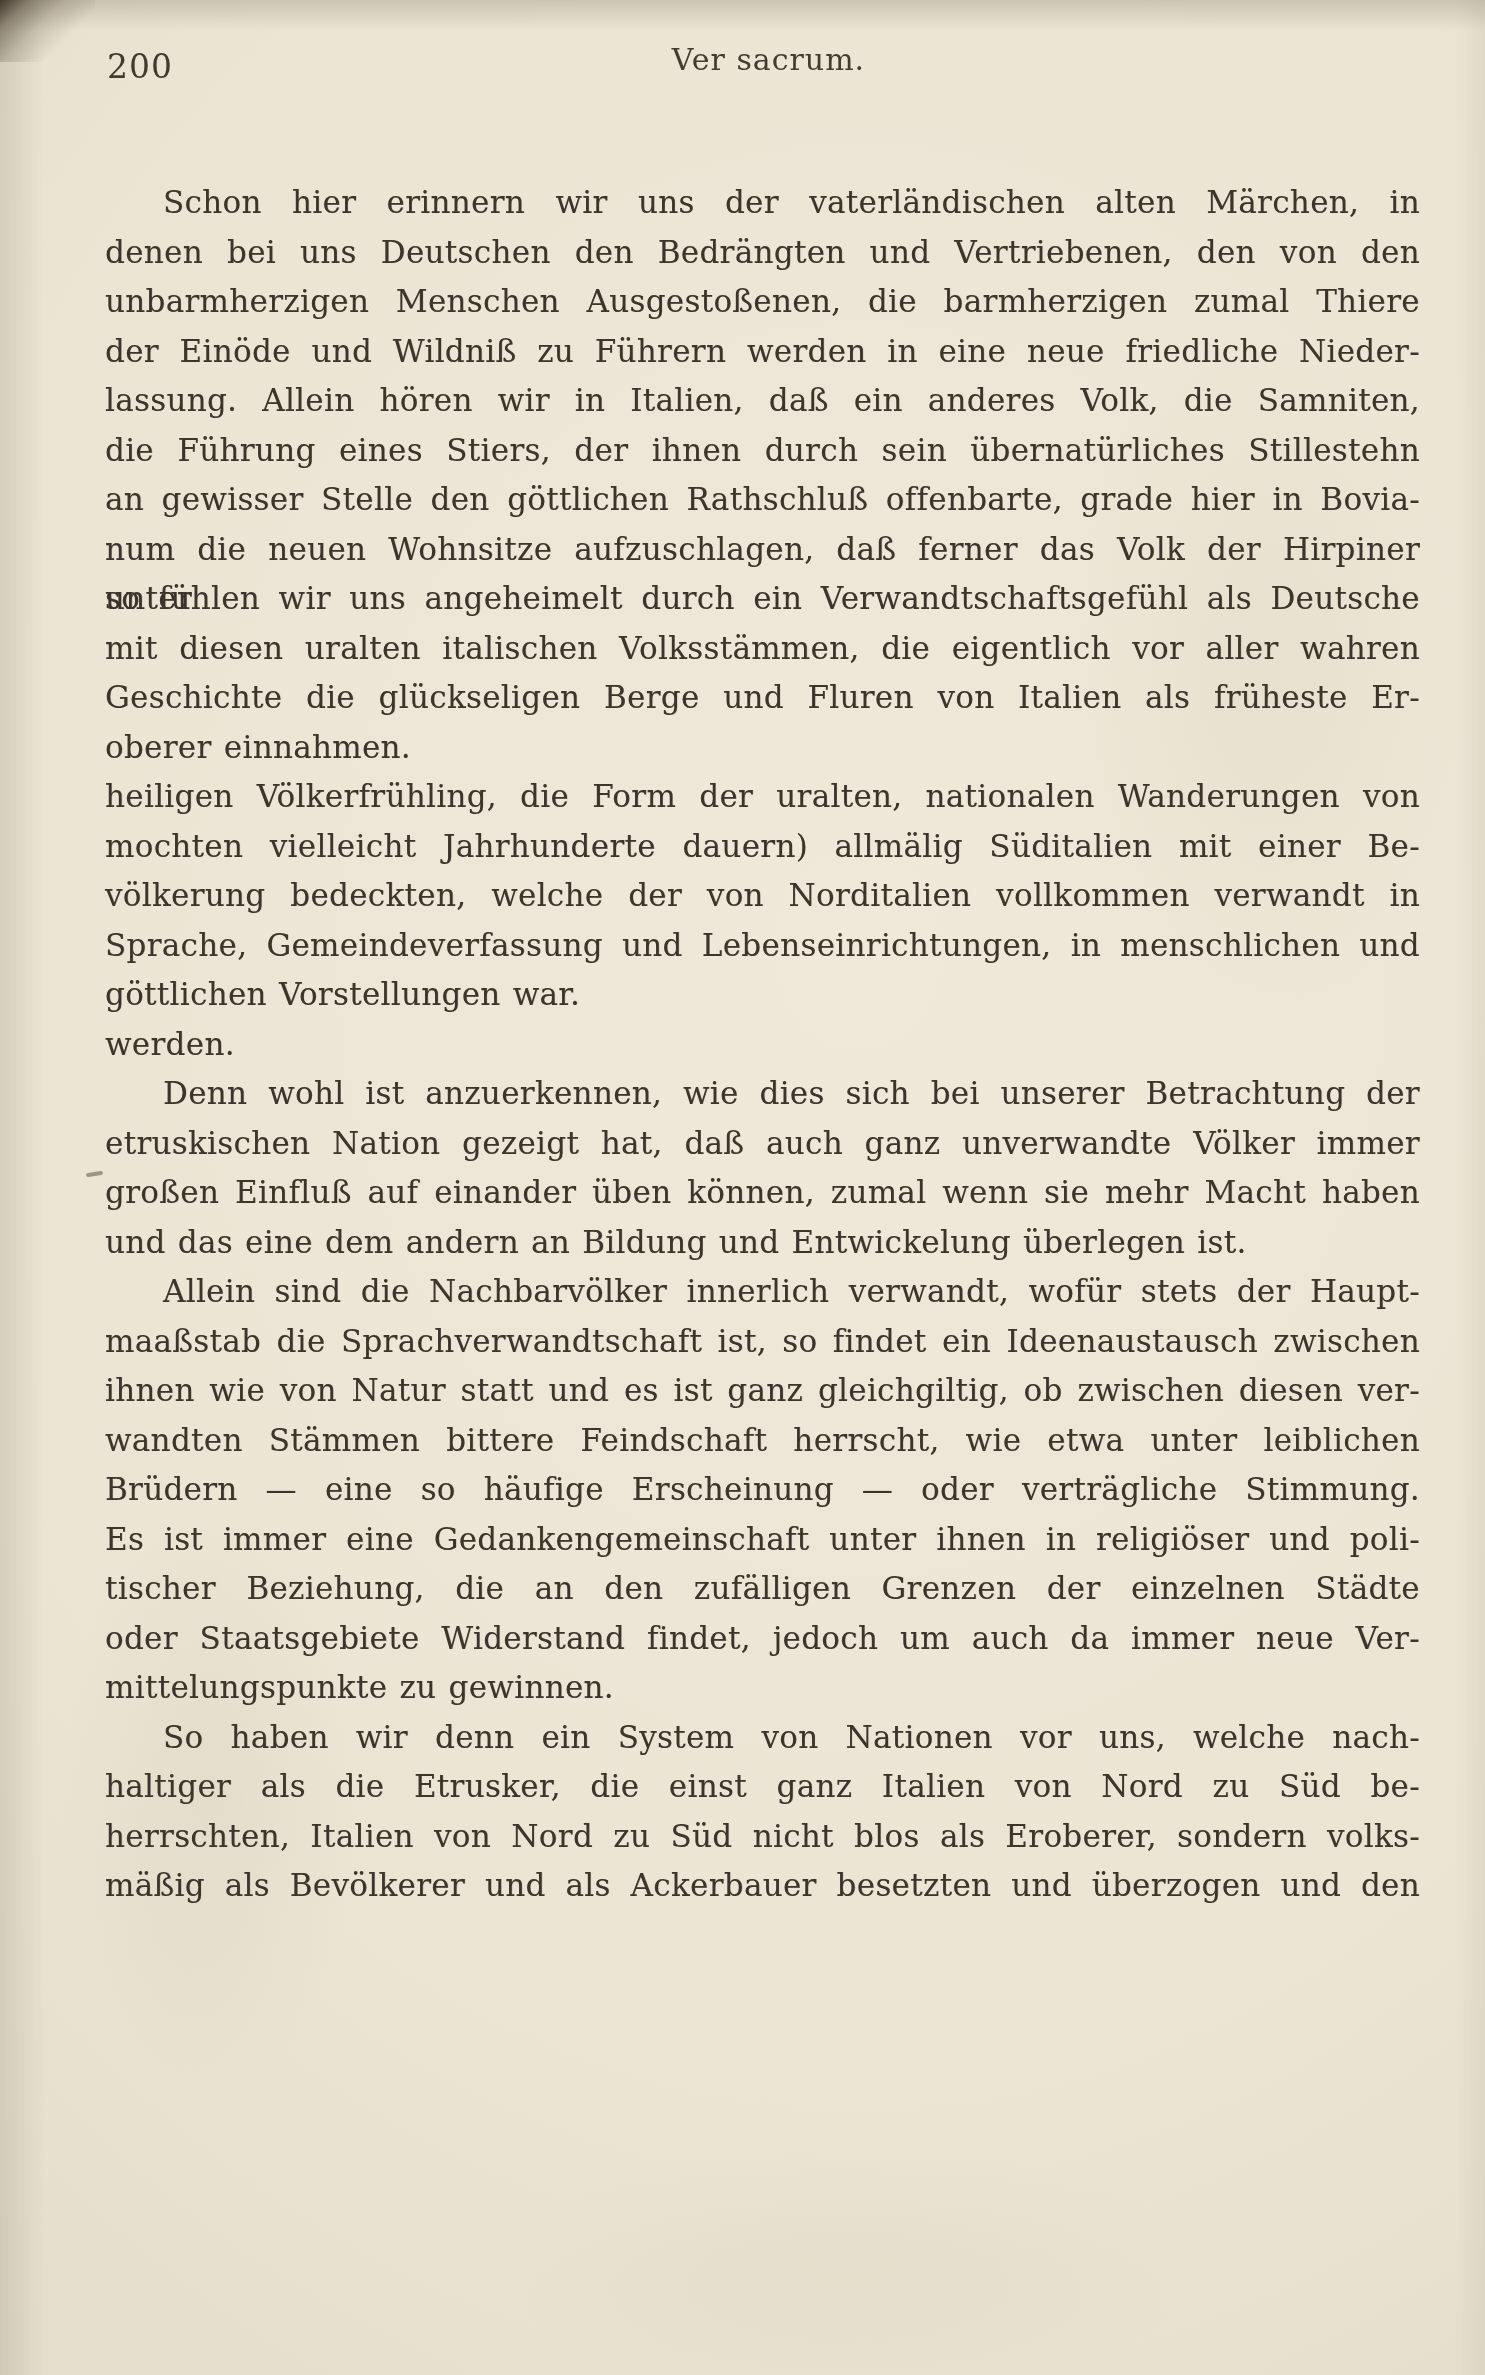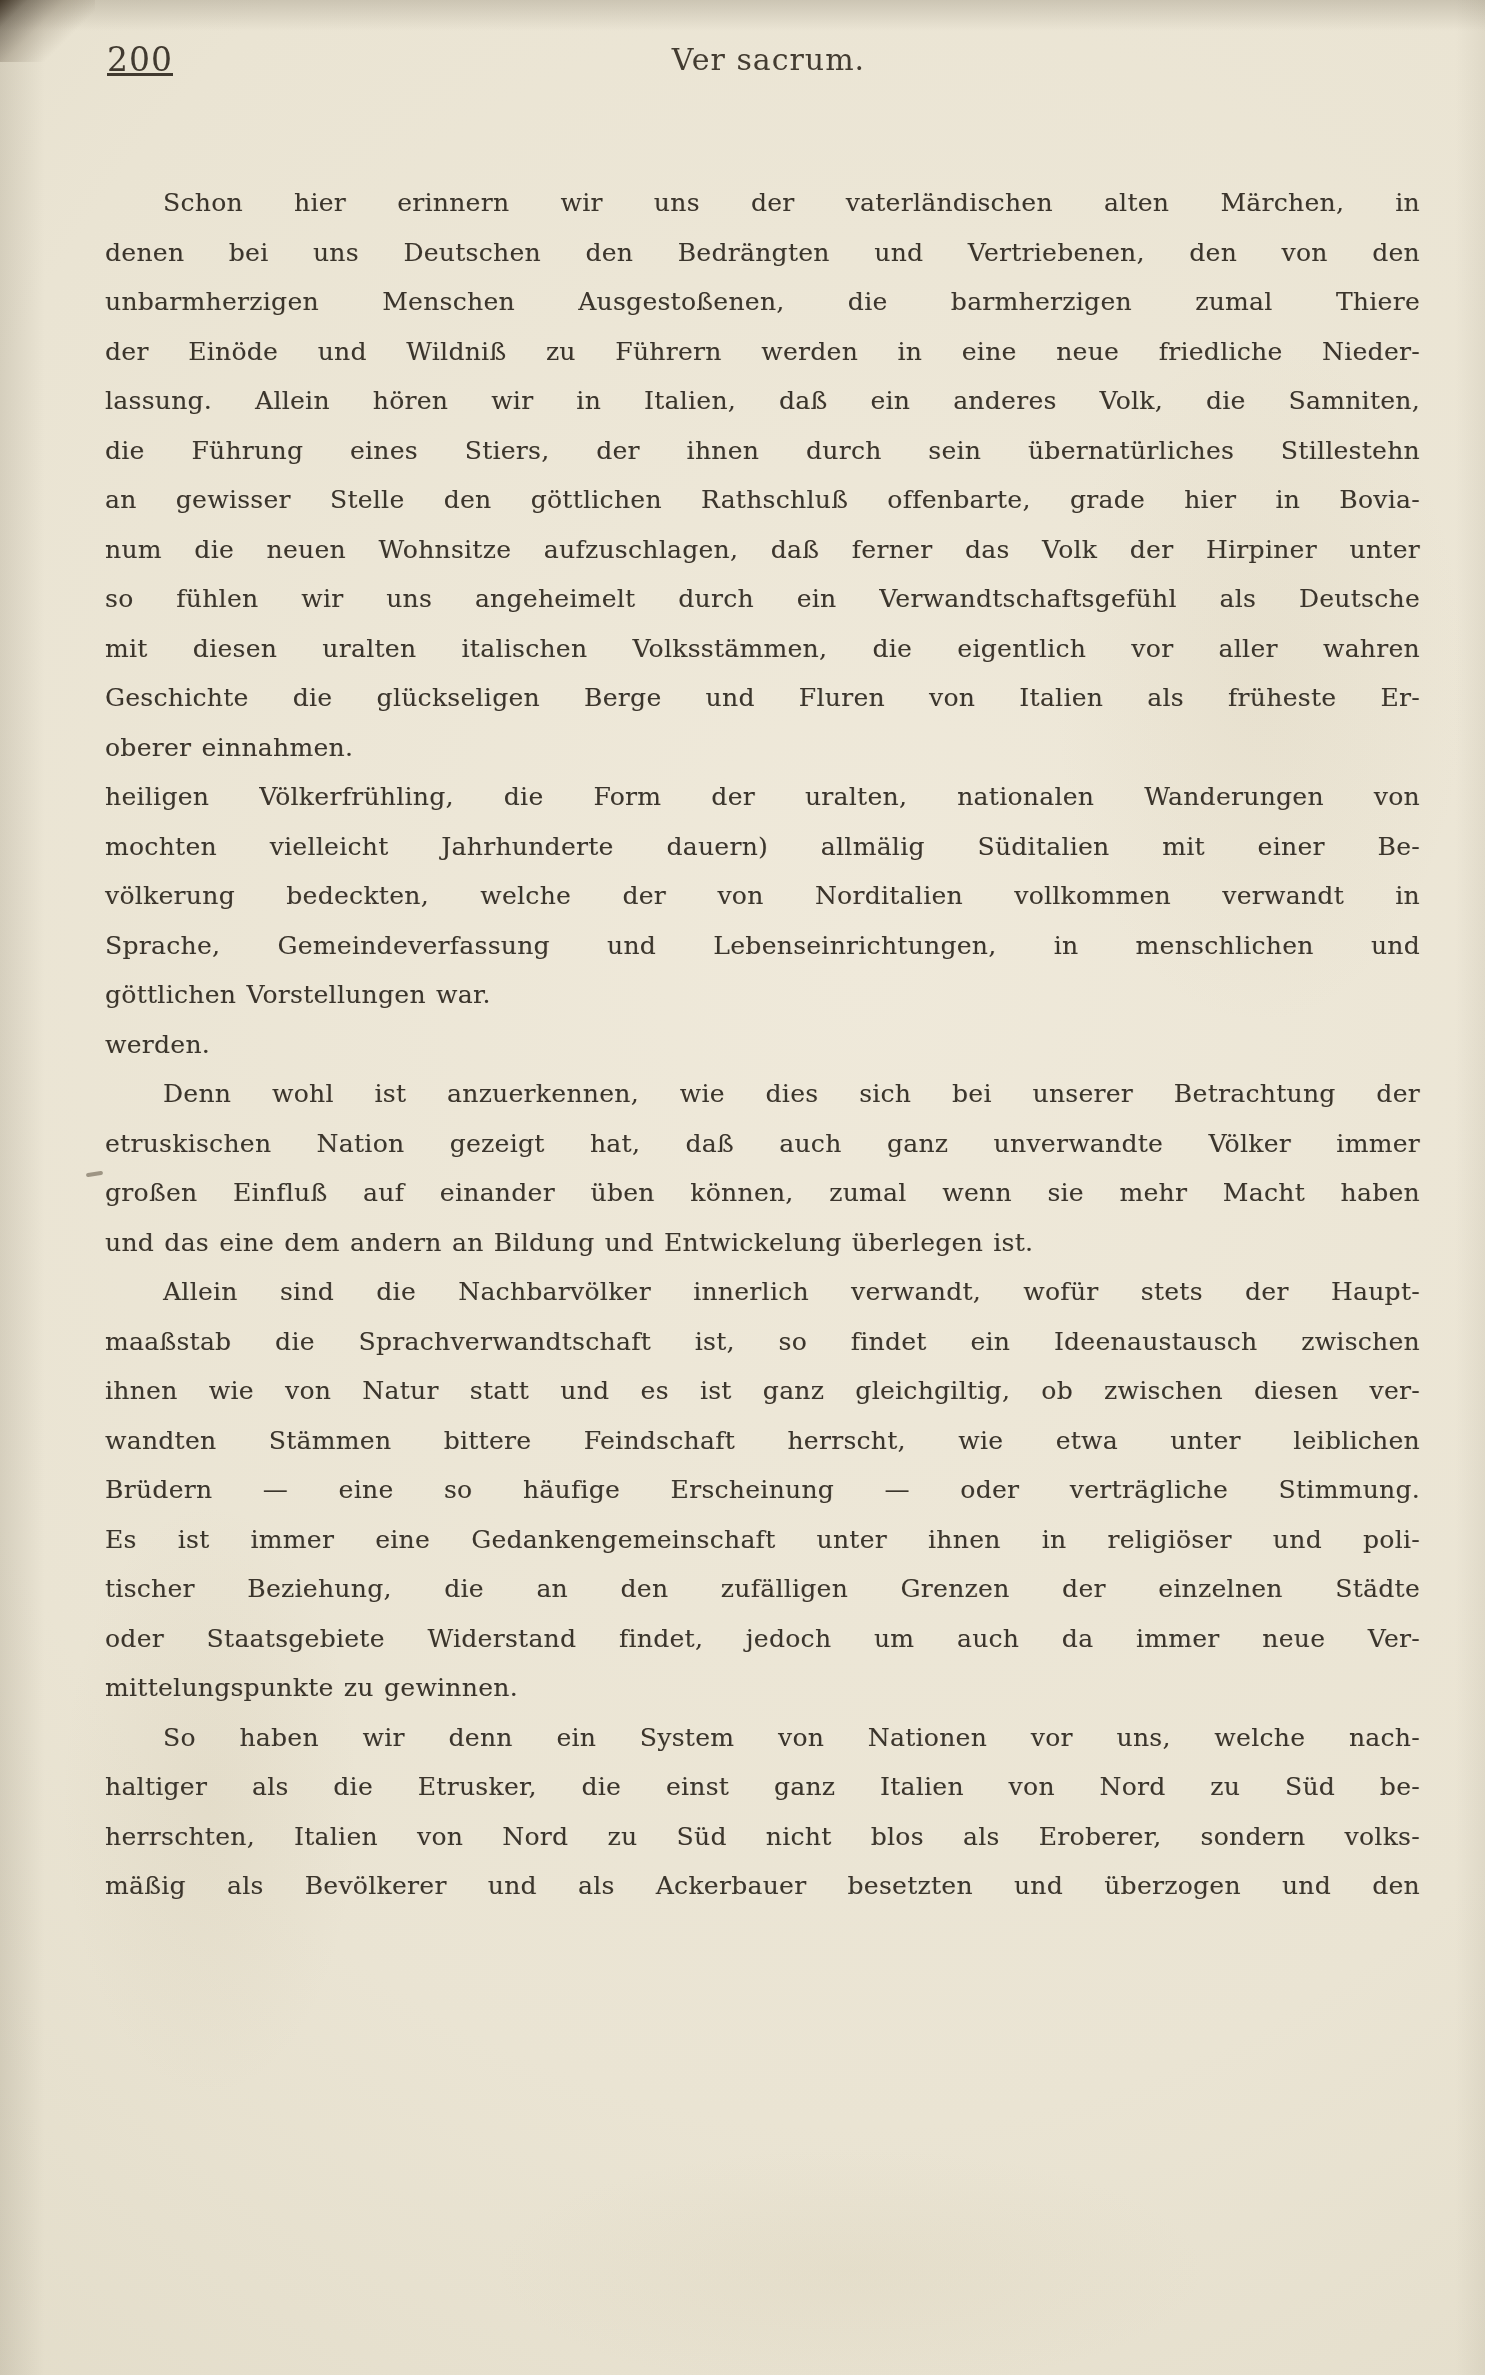--- a/index.html
+++ b/index.html
@@ -31,32 +31,32 @@
   .stain.s3 { left: 500px; top: 2150px; width: 700px; height: 240px;
     background: radial-gradient(ellipse at center, rgba(200,188,155,0.12) 0%, rgba(200,188,155,0) 72%); }
   .margin-mark {
     position: absolute; left: 86px; top: 1172px; width: 17px; height: 4px;
     background: rgba(95,84,66,0.55); transform: rotate(-8deg); border-radius: 2px;
   }
   .header {
     position: absolute; top: 40px; left: 105px; width: 1315px; height: 44px;
   }
   .page-number {
-    position: absolute; left: 2px; top: 0;
-    font-size: 33px; letter-spacing: 1px; color: #413a30; text-decoration: underline;
+    position: absolute; left: 2px; top: 7px;
+    font-size: 33px; letter-spacing: 1px; color: #413a30;
   }
   .running-head {
     position: absolute; left: 12px; right: 0; top: 2px;
     text-align: center; font-size: 30px; letter-spacing: 1px; color: #433c31;
   }
   .text-body {
     position: absolute; top: 178px; left: 105px; width: 1315px;
   }
   .line {
-    font-size: 25px;
+    font-size: 31px;
     line-height: 49.5px;
     height: 49.5px;
     letter-spacing: 0.3px;
     word-spacing: 2px;
     text-align: justify;
     text-align-last: justify;
     white-space: normal;
     color: var(--ink, #3b352c);
     text-shadow: 0.4px 0.4px 0.6px rgba(59,53,44,0.25);
   }

